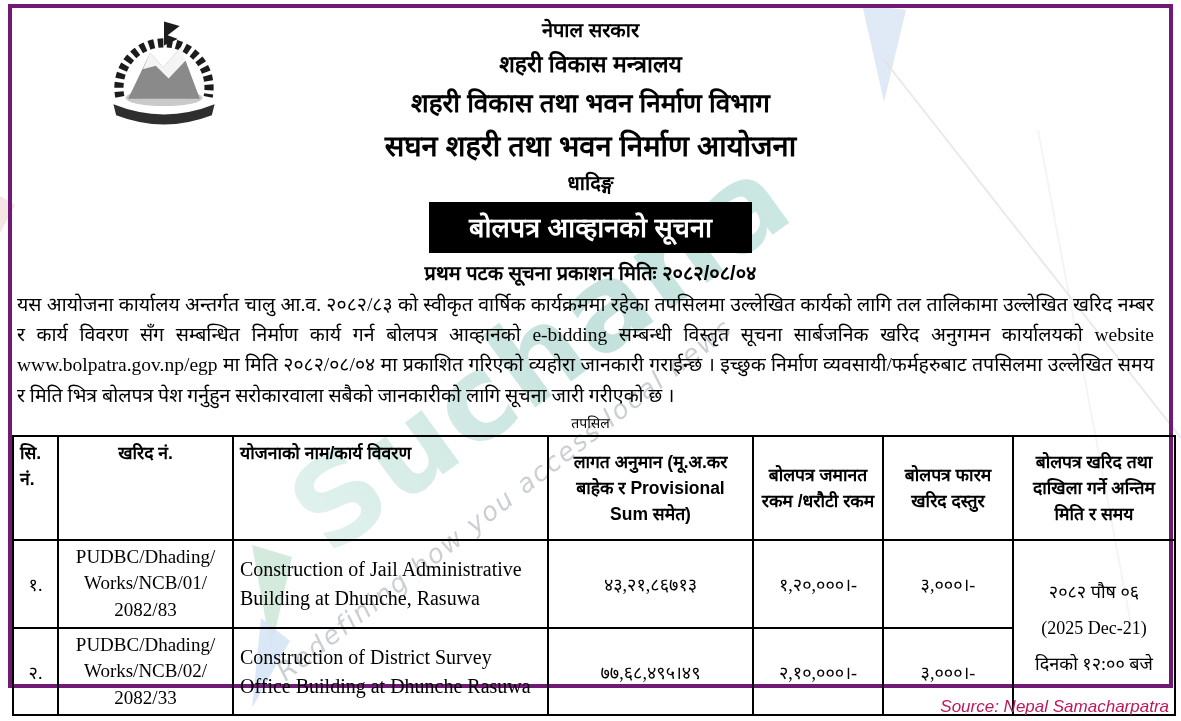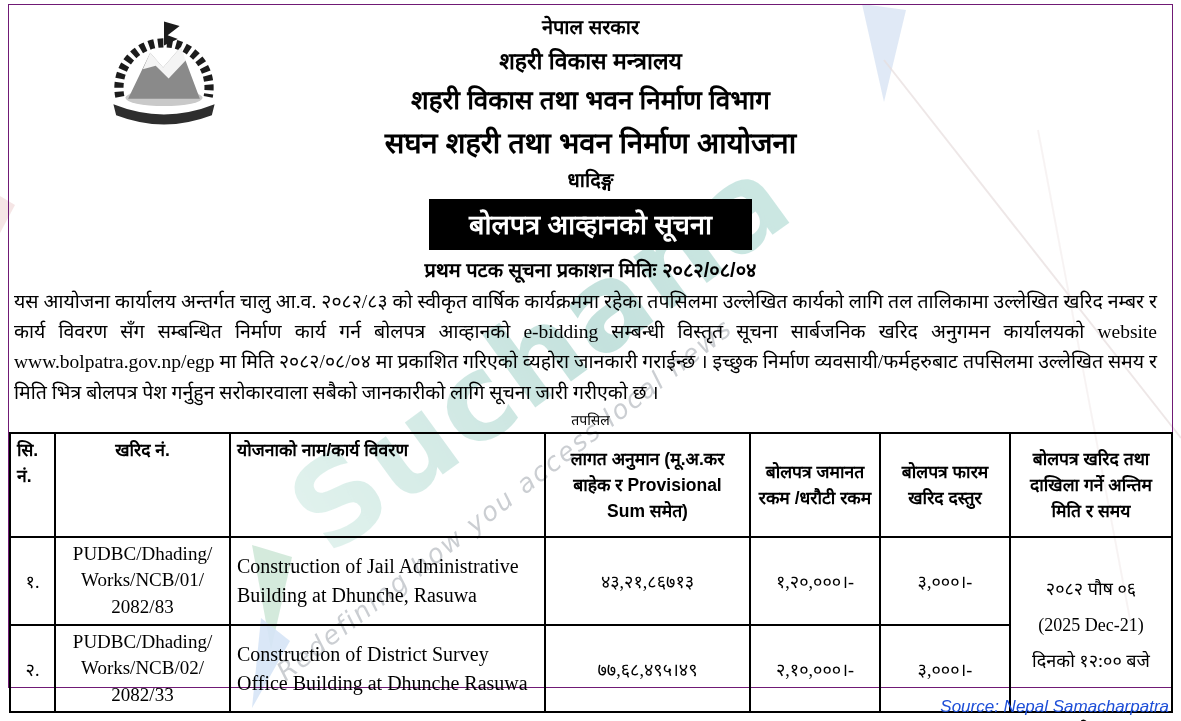--- a/index.html
+++ b/index.html
@@ -24,21 +24,21 @@
   .wm-tagline{
     position:absolute;left:280px;top:660px;
     transform:rotate(-38deg);transform-origin:left center;
     font-family:"DejaVu Sans", sans-serif;
     font-size:26px;font-style:italic;color:#8d949d;opacity:.45;
     letter-spacing:2px;white-space:nowrap;
   }
   
   .doc{
     position:absolute;left:8px;top:4px;right:8px;bottom:33px;
-    border:1px solid #701a75;
+    border:4px solid #701a75;
     z-index:1;
     box-sizing:border-box;
     padding:6px 0 0 0;
   }
   .org{ text-align:center; font-weight:700; color:#000;
         font-family:"Liberation Sans","DejaVu Sans",sans-serif; }
   .org-l1{font-size:20px;margin:2px 0;}
   .org-l2{font-size:23px;margin:4px 0;}
   .org-l3{font-size:26px;margin:5px 0;}
   .org-l4{font-size:29px;margin:5px 0;}
@@ -90,21 +90,21 @@
   .dl-en{font-size:18px;}
   
   .sig-row{
     text-align:right;font-weight:700;font-size:19px;
     padding:4px 10px 0 0;
     font-family:"Liberation Sans","DejaVu Sans",sans-serif;
   }
   .source-line{
     position:absolute;right:12px;bottom:4px;z-index:1;
     font-family:"Liberation Sans","DejaVu Sans",sans-serif;
-    font-style:italic;font-size:17px;color:#1d4ed8;
+    font-style:italic;font-size:17px;color:#be185d;
   }
   
   .emblem{position:absolute;left:95px;top:12px;z-index:2;}
 </style>
 </head>
 <body>
 
 <div class="page">
 
   <div class="wm-layer">

